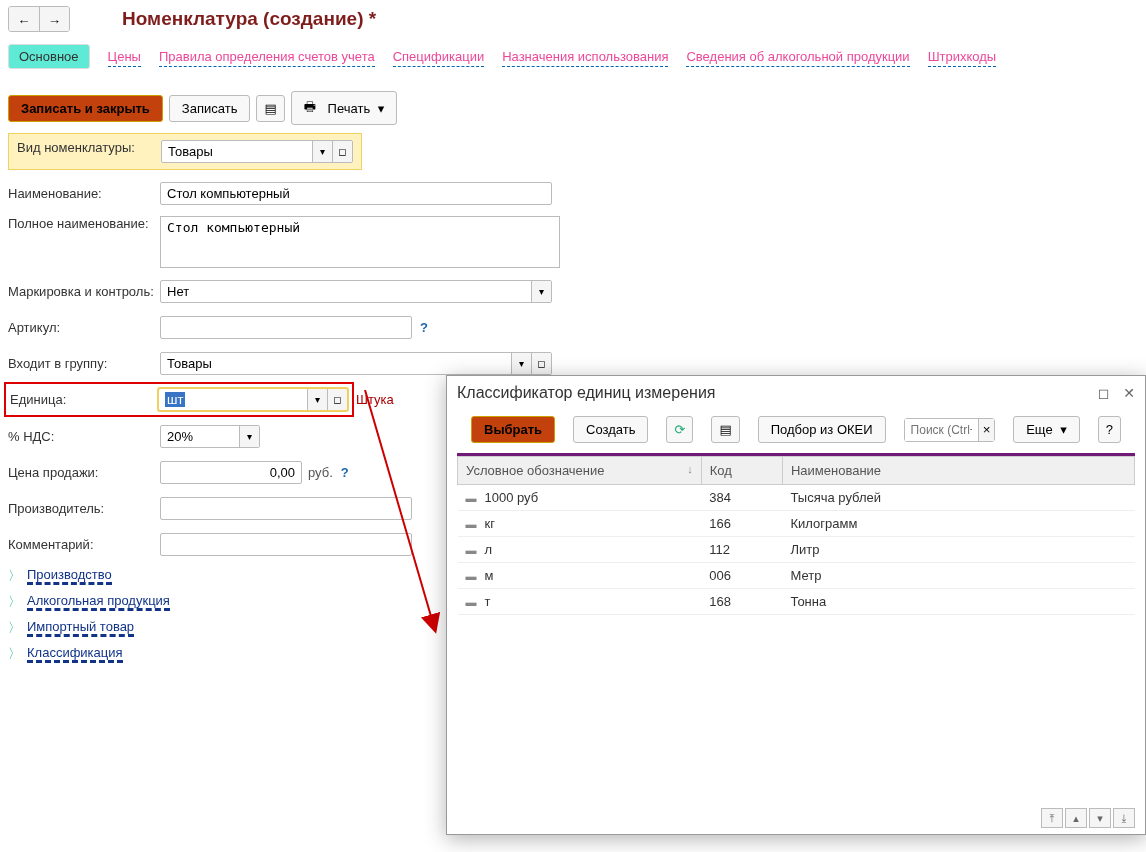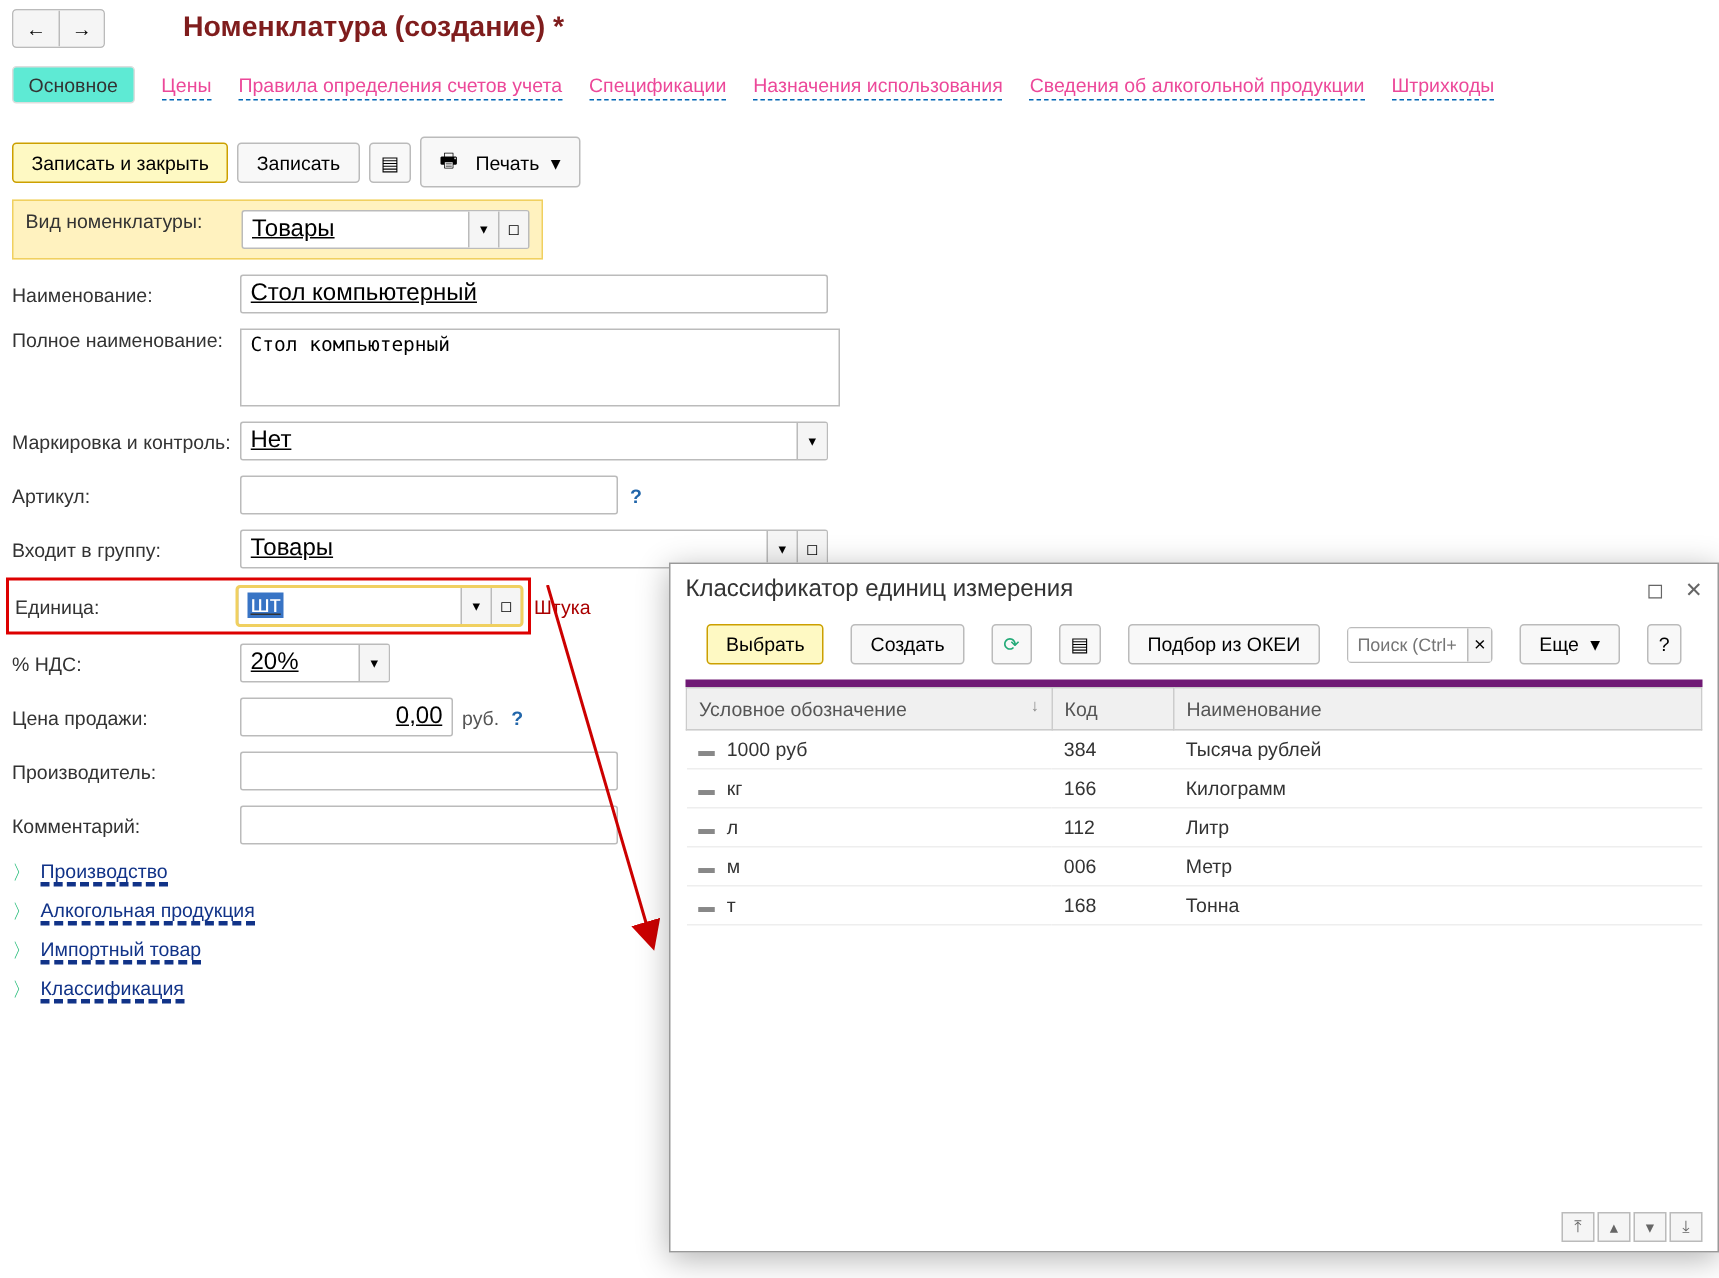--- a/index.html
+++ b/index.html
@@ -7,27 +7,27 @@
 .header-row { display: flex; align-items: center; padding: 6px 8px; gap: 8px; }
 .nav-arrows { display: flex; border: 1px solid #bbb; border-radius: 3px; overflow: hidden; }
 .nav-arrow { width: 30px; height: 24px; background: #f5f5f5; border: none; cursor: pointer; display: flex; align-items: center; justify-content: center; }
 .nav-arrow + .nav-arrow { border-left: 1px solid #bbb; }
 .page-title { font-size: 19px; color: #7f1d1d; margin-left: 44px; }
 .tabs-row { display: flex; align-items: center; padding: 0 8px; gap: 18px; margin-top: 6px; }
 .tab { color: #ec4899; font-size: 13px; border-bottom: 1px dashed #0066b3; cursor: pointer; padding: 2px 0; }
 .tab.active { background: #5eead4; border: 1px solid #ddd; border-radius: 3px; padding: 4px 10px; color: #333; border-bottom: 1px solid #ddd; }
 .toolbar { display: flex; align-items: center; padding: 8px; gap: 6px; margin-top: 14px; }
 .btn { border: 1px solid #bbb; background: #f8f8f8; padding: 5px 12px; border-radius: 3px; cursor: pointer; font-size: 13px; display: inline-flex; align-items: center; gap: 4px; }
-.btn.primary { background: #fef9c3; border-color: #cca000; font-weight: normal; }
+.btn.primary { background: #c2410c; border-color: #cca000; font-weight: bold; }
 .btn.icon-only { padding: 5px 7px; }
 .form { padding: 0 8px; }
 .form-row { display: flex; align-items: center; margin-bottom: 10px; min-height: 26px; }
 .form-label { width: 152px; font-size: 13px; color: #333; flex-shrink: 0; }
 .input-wrap { position: relative; display: inline-flex; border: 1px solid #bbb; border-radius: 2px; background: #fff; }
-.input-wrap input, .input-wrap .val { border: none; padding: 3px 6px; font-size: 16px; outline: none; background: transparent; text-decoration: underline; }
+.input-wrap input, .input-wrap .val { border: none; padding: 3px 6px; font-size: 13px; outline: none; background: transparent; }
 .input-btn { width: 20px; border: none; border-left: 1px solid #bbb; background: #f5f5f5; cursor: pointer; display: flex; align-items: center; justify-content: center; font-size: 10px; }
 .hl-yellow-bg { background: #fff2bf; padding: 6px 8px; display: inline-flex; align-items: flex-start; border: 1px solid #f0d060; }
 .hl-yellow-bg .form-label { width: 144px; }
 .hl-red-border { outline: 2px solid #d00; outline-offset: 2px; padding: 2px; display: inline-flex; align-items: center; }
 .hl-red-border .form-label { width: 148px; }
 .textarea { border: 1px solid #bbb; width: 400px; height: 52px; padding: 3px 6px; font-size: 13px; resize: none; }
 .suffix { margin-left: 6px; color: #555; font-size: 13px; }
 .suffix.red { color: #a00; }
 .help { color: #26a; margin-left: 8px; cursor: pointer; font-weight: bold; }
 .collapse-row { display: flex; align-items: center; gap: 6px; color: #138; cursor: pointer; margin-bottom: 8px; font-size: 13px; }
@@ -36,21 +36,21 @@
 
 .popup { position: absolute; left: 430px; top: 375px; width: 700px; height: 460px; background: #fff; border: 1px solid #999; box-shadow: 0 4px 20px rgba(0,0,0,.3); display: flex; flex-direction: column; margin-left: 16px; }
 .popup-head { display: flex; align-items: center; justify-content: space-between; padding: 8px 10px; }
 .popup-title { font-size: 16px; font-weight: normal; }
 .popup-ctrls { display: flex; gap: 14px; }
 .popup-ctrls span { cursor: pointer; color: #666; font-size: 14px; }
 .popup-toolbar { display: flex; align-items: center; padding: 6px 24px; gap: 18px; }
 .search-box { display: inline-flex; border: 1px solid #bbb; border-radius: 3px; flex: 1; max-width: 170px; }
 .search-box input { border: none; padding: 4px 6px; font-size: 12px; outline: none; width: 100%; color: #999; }
 .search-box .clear { width: 20px; border: none; border-left: 1px solid #bbb; background: #f5f5f5; cursor: pointer; }
-.table-wrap { flex: 1; border-top: 5px solid #701a75; margin: 4px 10px 0; overflow: hidden; }
+.table-wrap { flex: 1; border-top: 3px solid #701a75; margin: 4px 10px 0; overflow: hidden; }
 table { width: 100%; border-collapse: collapse; font-size: 13px; }
 th { text-align: left; padding: 6px 8px; background: #f0f0f0; border: 1px solid #ccc; font-weight: normal; color: #555; }
 td { padding: 5px 8px; border-bottom: 1px solid #eee; }
 tr.selected td { background: #ffe780; }
 tr.selected td:last-child { background: #ffd040; }
 .row-icon { color: #888; margin-right: 8px; font-size: 11px; }
 .sort-arr { float: right; color: #888; font-size: 11px; }
 .popup-footer { padding: 6px 10px; display: flex; justify-content: flex-end; gap: 2px; }
 .scroll-btn { width: 22px; height: 20px; border: 1px solid #bbb; background: #f5f5f5; cursor: pointer; display: inline-flex; align-items: center; justify-content: center; font-size: 11px; color: #666; }
 

